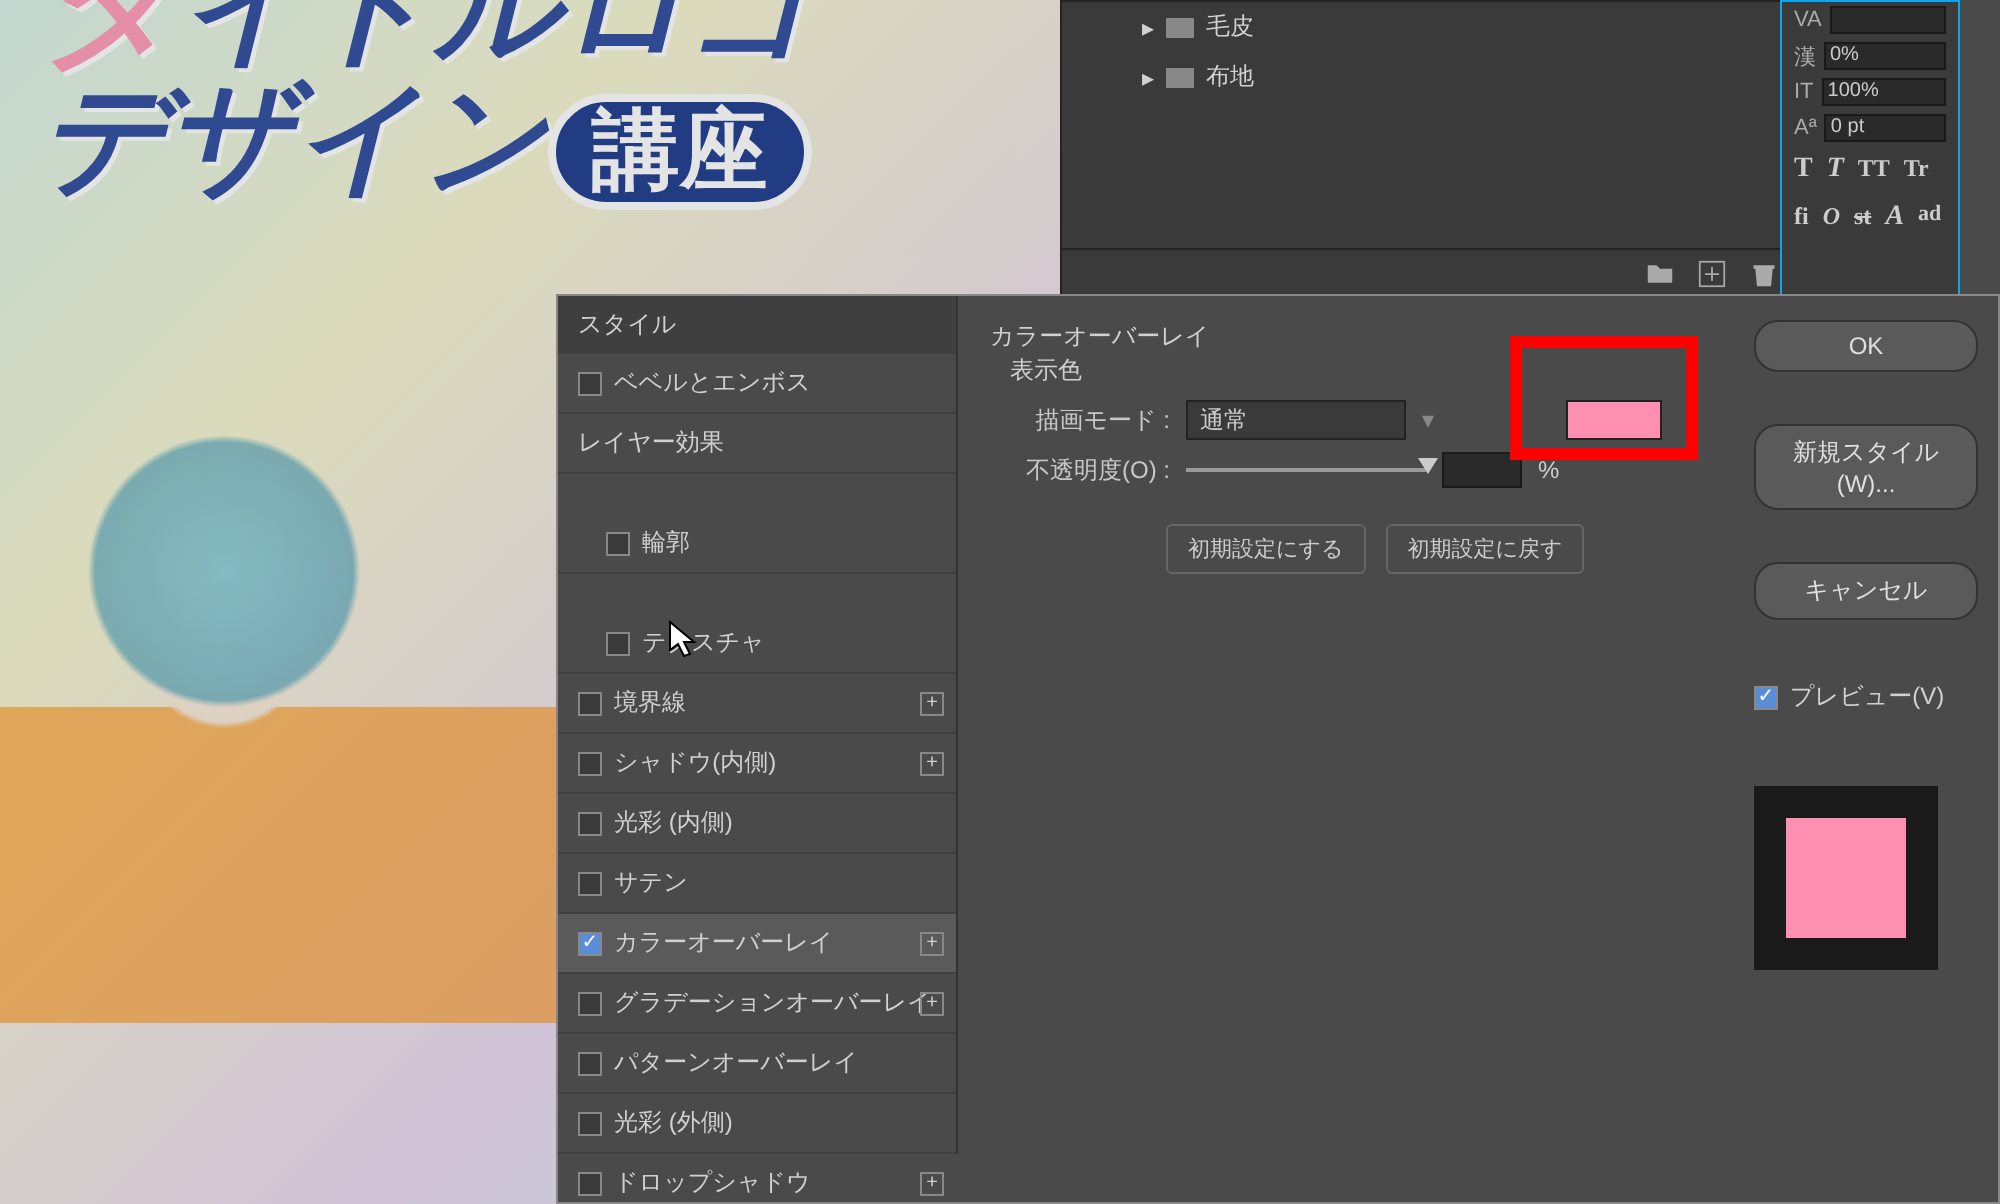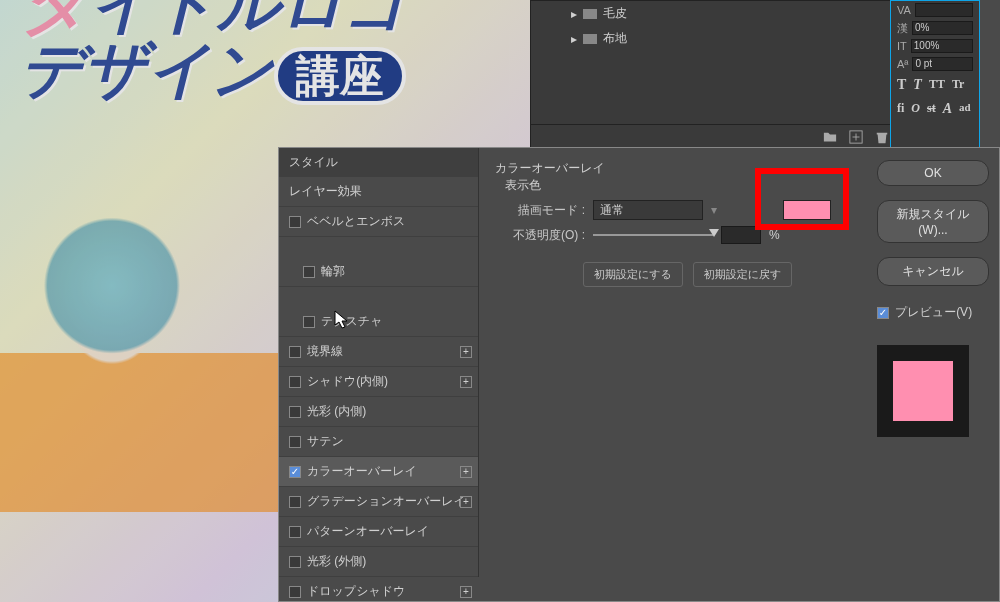--- a/index.html
+++ b/index.html
@@ -250,21 +250,21 @@
       color: #e0e0e0;
       font-size: 12px;
       text-align: center;
       cursor: pointer;
     }
     .buttons-col {
       width: 132px;
       padding: 12px 10px;
       display: flex;
       flex-direction: column;
-      gap: 14px;
+      gap: 26px;
     }
     .preview-check {
       display: flex;
       align-items: center;
       gap: 6px;
       margin-top: 4px;
     }
     .preview-swatch {
       width: 92px;
       height: 92px;
@@ -373,25 +373,25 @@
     <span class="type-btn" style="font-size:11px">ad</span>
   </div>
 </div>
 
 <div class="dialog">
   <div class="dialog-body">
     <div class="styles-list">
       <div class="style-header">スタイル</div>
       <div id="styles-container">
           <div class="style-item">
+            <span class="style-checkbox"></span>
+            <span>ベベルとエンボス</span>
+          </div>
+          <div class="style-item">
             <span>レイヤー効果</span>
-          </div>
-          <div class="style-item">
-            <span class="style-checkbox"></span>
-            <span>ベベルとエンボス</span>
           </div>
           <div class="style-item indent">
             <span class="style-checkbox"></span>
             <span>輪郭</span>
           </div>
           <div class="style-item indent">
             <span class="style-checkbox"></span>
             <span>テクスチャ</span>
           </div>
           <div class="style-item">

